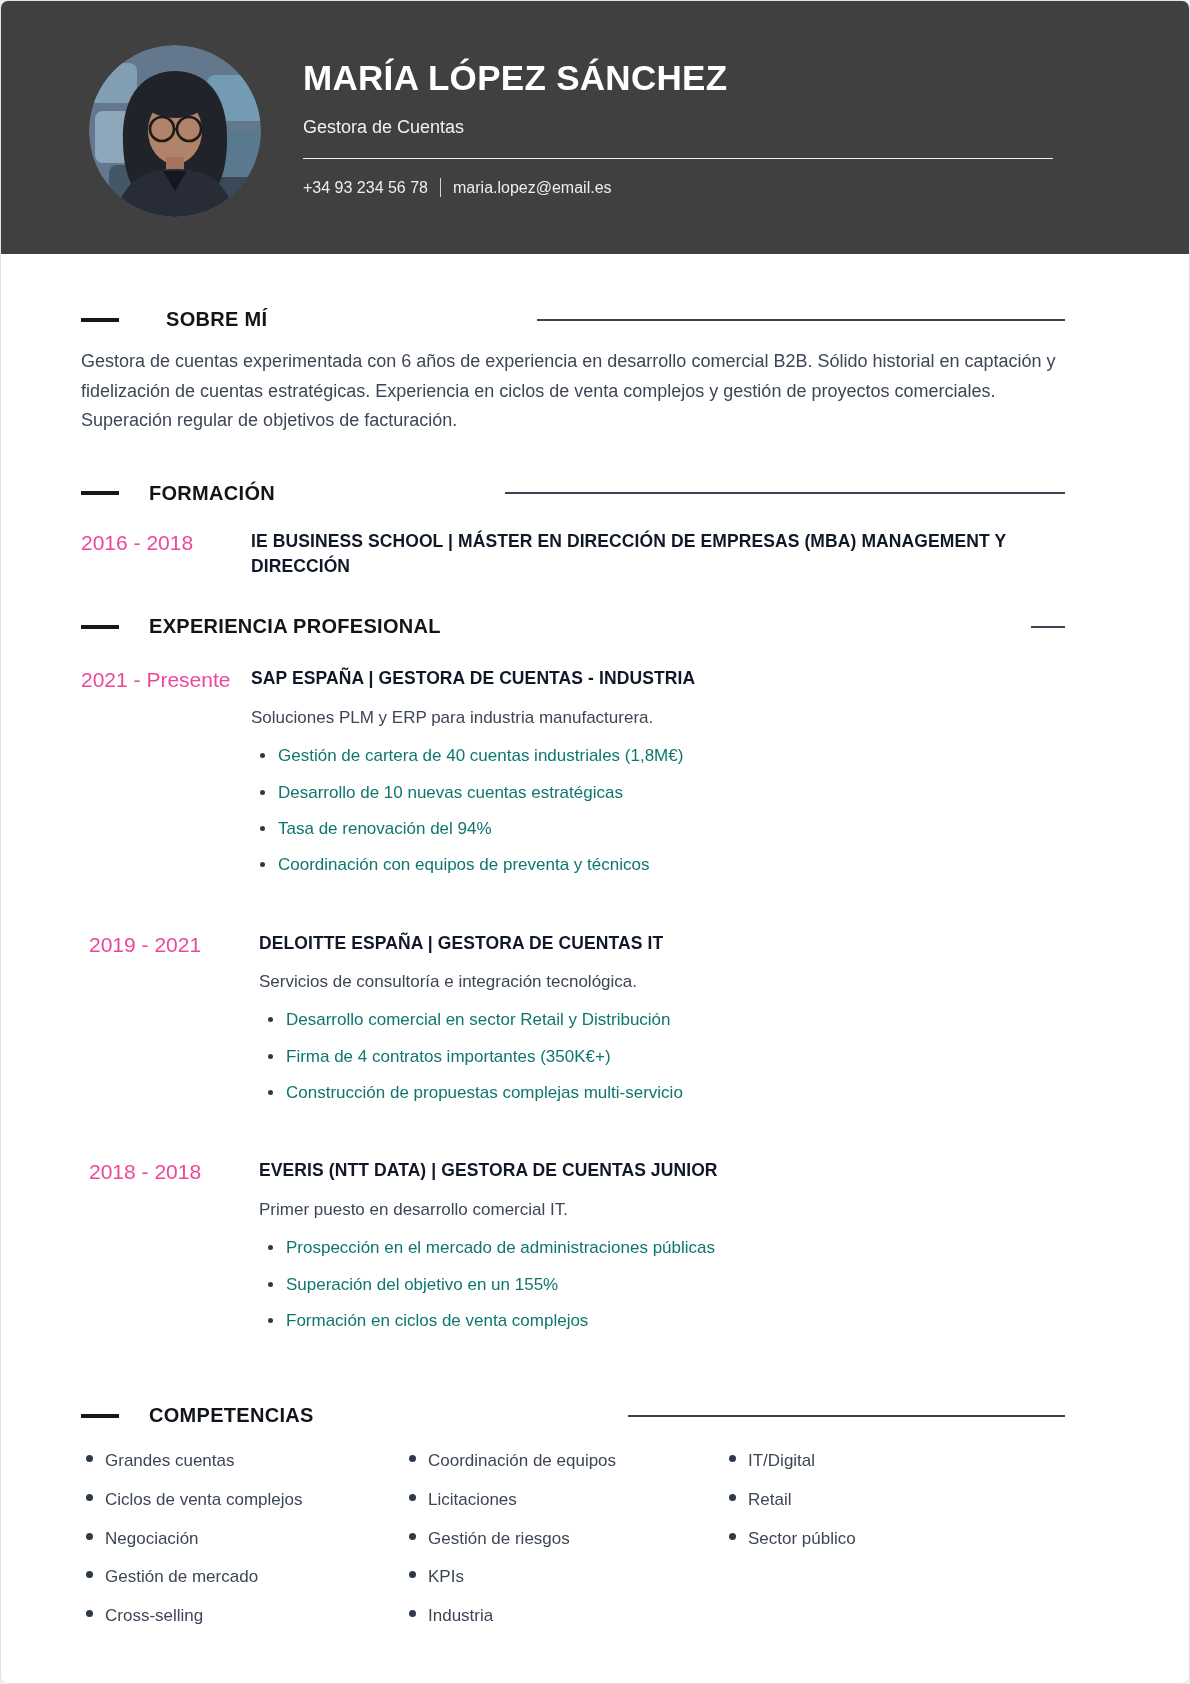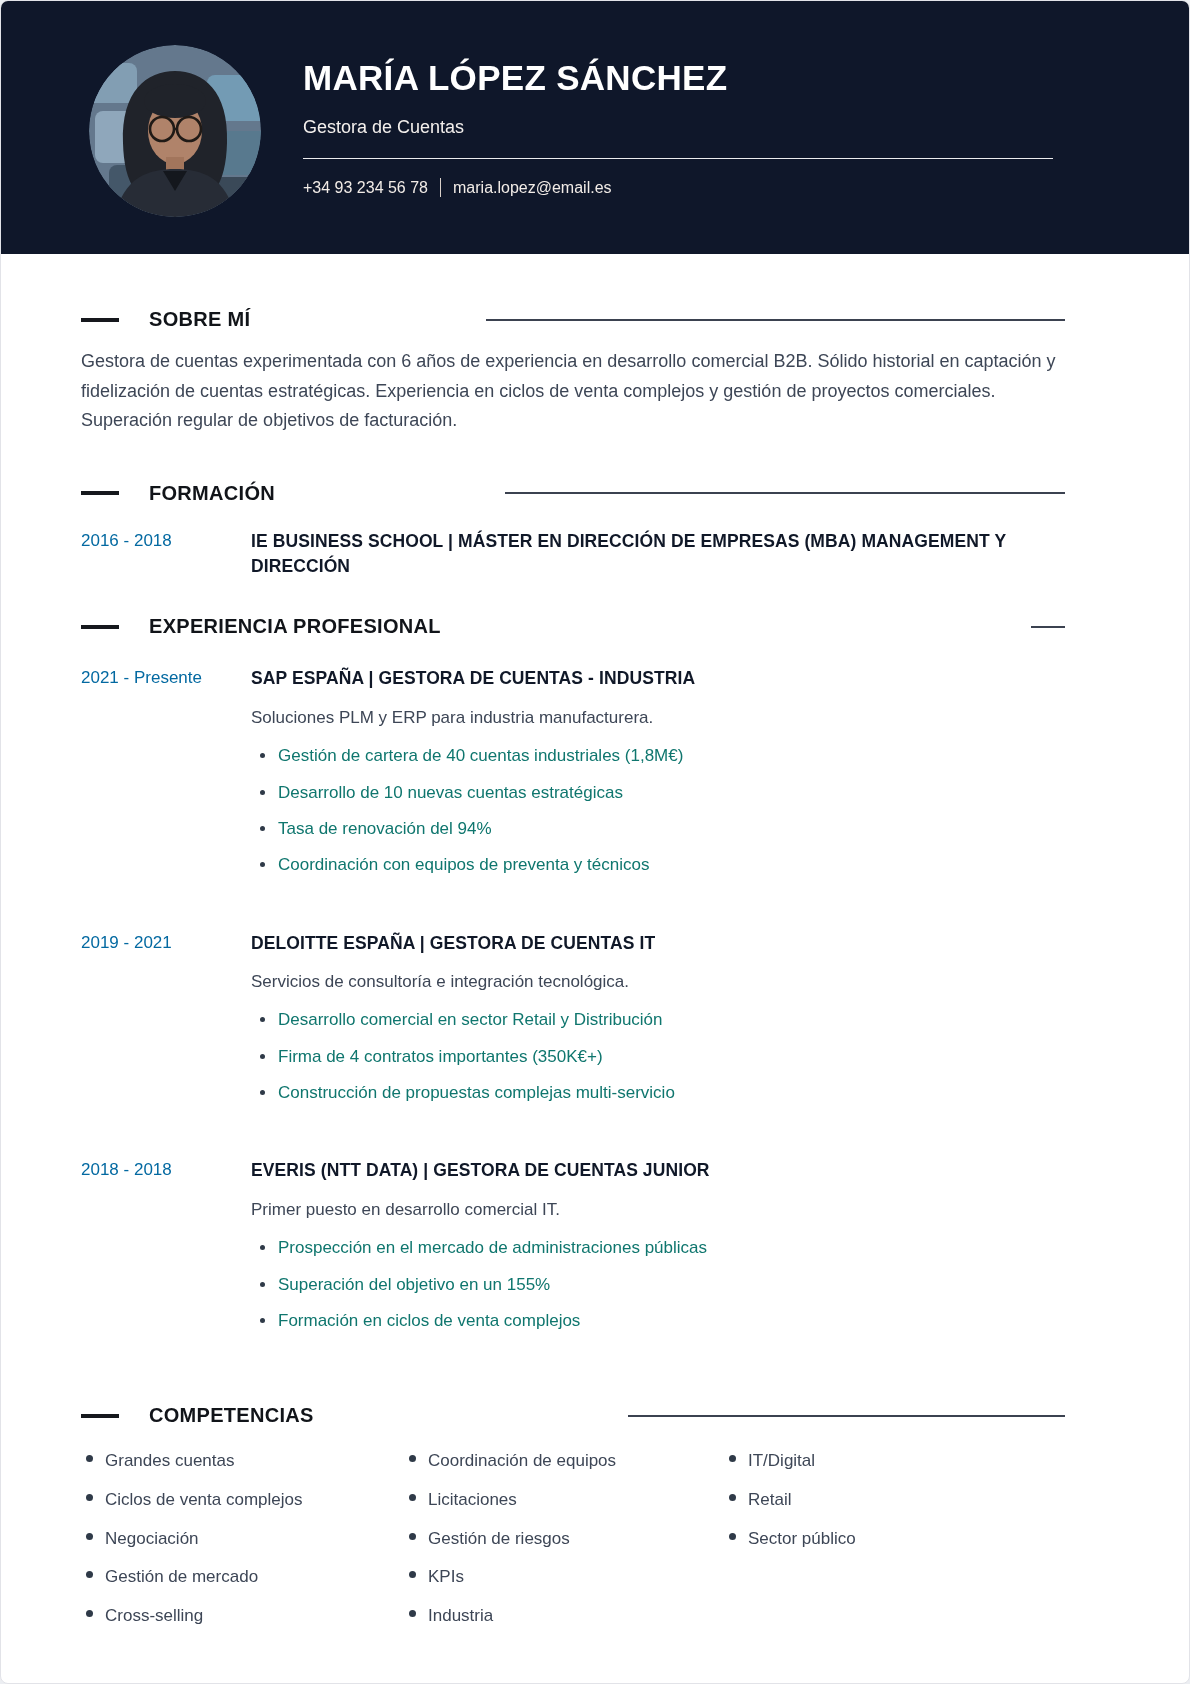--- a/index.html
+++ b/index.html
@@ -1,53 +1,53 @@
 <!DOCTYPE html>
 <html><head>
 <meta charset="utf-8">
 <style>
   html,body{margin:0;padding:0;background:#eceef2;font-family:"Liberation Sans","DejaVu Sans",sans-serif;}
   .page{position:relative;width:1190px;height:1684px;box-sizing:border-box;margin:0 auto;
         background:#ffffff;border:1px solid #e2e3e8;border-radius:8px;overflow:hidden;}
 
   
-  .header{position:relative;height:253px;background:#0f172a;}
+  .header{position:relative;height:253px;background:#404040;}
   .avatar{position:absolute;left:88px;top:44px;width:172px;height:172px;border-radius:50%;overflow:hidden;}
   .h-name{position:absolute;left:302px;top:57px;font-size:35px;font-weight:bold;color:#ffffff;letter-spacing:.3px;white-space:nowrap;}
   .h-title{position:absolute;left:302px;top:116px;font-size:18px;color:#f4f0ed;}
   .h-line{position:absolute;left:302px;top:157px;width:750px;height:1px;background:rgba(255,255,255,.92);}
   .h-contact{position:absolute;left:302px;top:177px;font-size:16px;color:#f2ece7;display:flex;align-items:center;}
   .h-sep{display:inline-block;width:1px;height:19px;background:#d9d0c9;margin:0 12px;}
 
   
   .content{padding:0 100px 0 80px;}
   .sec-head{display:flex;align-items:center;margin-right:24px;}
   .sec-dash{width:38px;height:4px;background:#16181d;margin-right:30px;flex:none;}
   .sec-head h2{margin:0;font-size:20px;font-weight:bold;color:#111419;letter-spacing:.3px;white-space:nowrap;}
   .sec-spacer{flex:none;height:1px;}
   .sec-rule{flex:1;height:2px;background:#3b4250;min-width:20px;}
   .s-about .sec-spacer{width:236px;}
   .s-edu .sec-spacer{width:230px;}
   .s-exp .sec-spacer{width:590px;}
   .s-comp .sec-spacer{width:314px;}
 
-  .s-about{margin-top:54px;}
+  .s-about{margin-top:54px;gap:17px;}
   .about-text{margin:16px 0 0;font-size:18px;line-height:1.64;color:#3d4656;}
 
   .s-edu{margin-top:46px;}
   .entry{display:flex;}
   .edu-entry{margin-top:24px;}
-  .entry-date{flex:none;width:170px;font-size:17px;color:#0369a1;padding-top:2px;}
+  .entry-date{flex:none;width:170px;font-size:21px;color:#ec4899;padding-top:2px;}
   .entry-body{flex:1;min-width:0;}
   .entry-body h3{margin:0;font-size:17.5px;font-weight:bold;color:#101828;letter-spacing:.1px;line-height:1.45;}
   .edu-title{max-width:770px;}
 
   .s-exp{margin-top:36px;}
   .job-entry{margin-top:28px;}
-  .job-entry + .job-entry{margin-top:42px;}
+  .job-entry + .job-entry{margin-top:42px;margin-left:8px;}
   .job-desc{margin:13px 0 0;font-size:17px;color:#3d4656;line-height:1.5;}
   ul.bullets{list-style:none;margin:13px 0 0;padding:0;}
   ul.bullets li{display:flex;margin-bottom:10px;}
   .b-dot{flex:none;width:5px;height:5px;border-radius:50%;background:#2f3a48;margin:10px 13px 0 9px;}
   .b-text{font-size:17px;color:#0f766e;line-height:1.55;}
 
   .s-comp{margin-top:60px;}
   .skills{display:flex;margin-top:22px;}
   .skill-col{list-style:none;margin:0;padding:0 0 0 5px;}
   .skill-col.c0{width:318px;}

